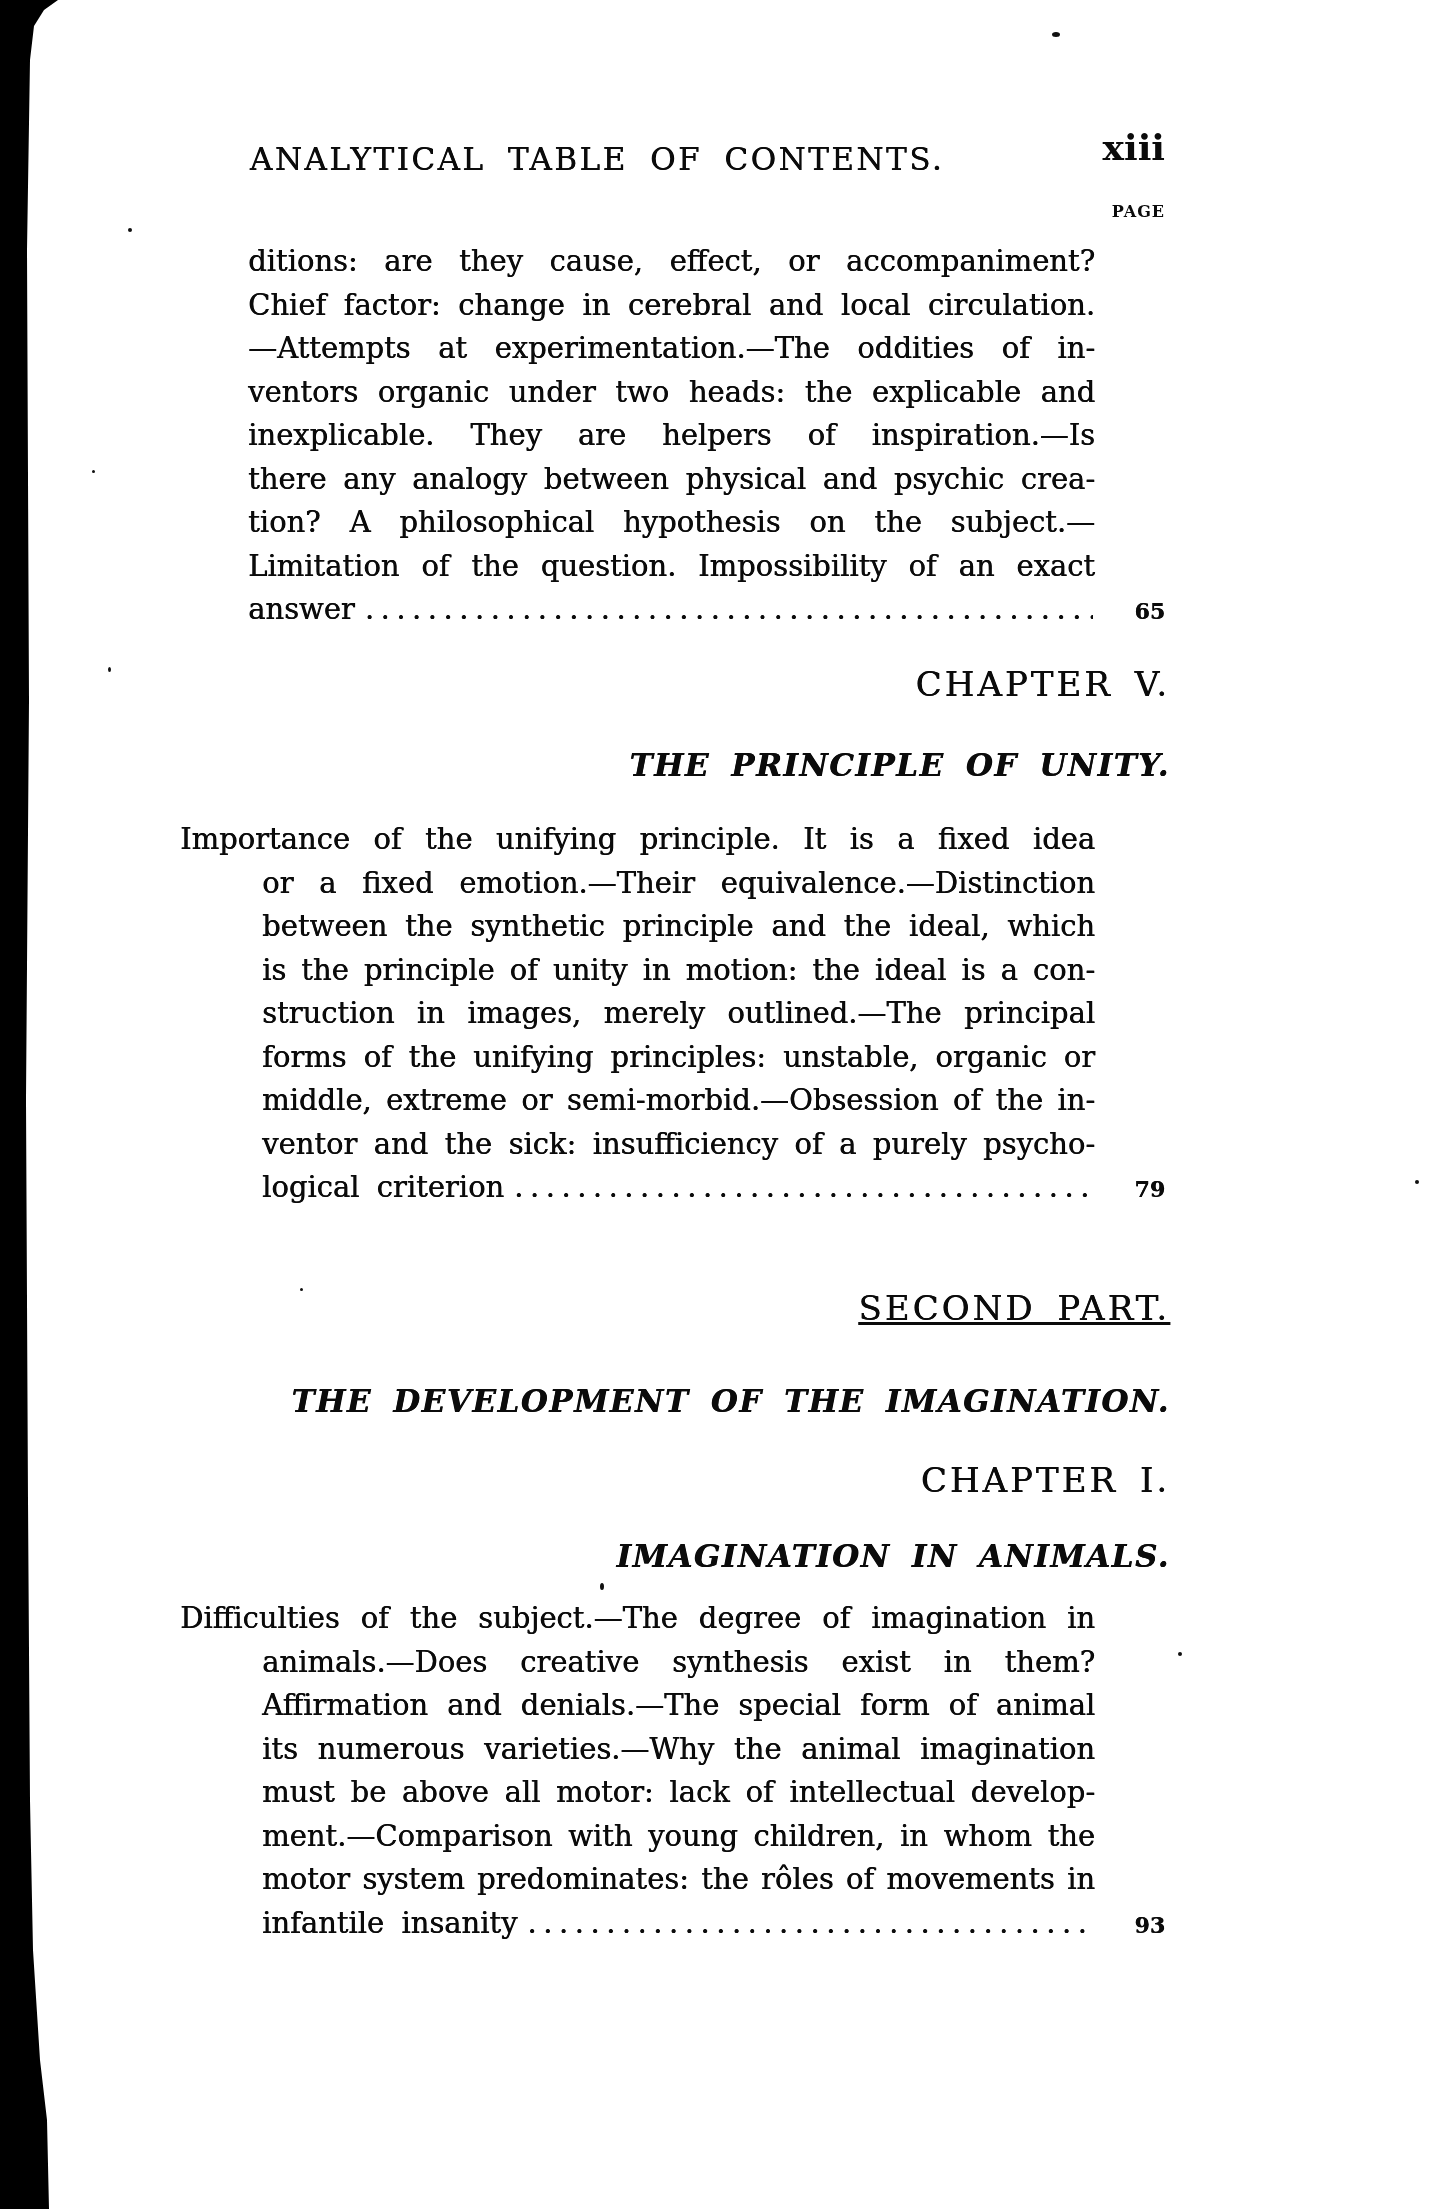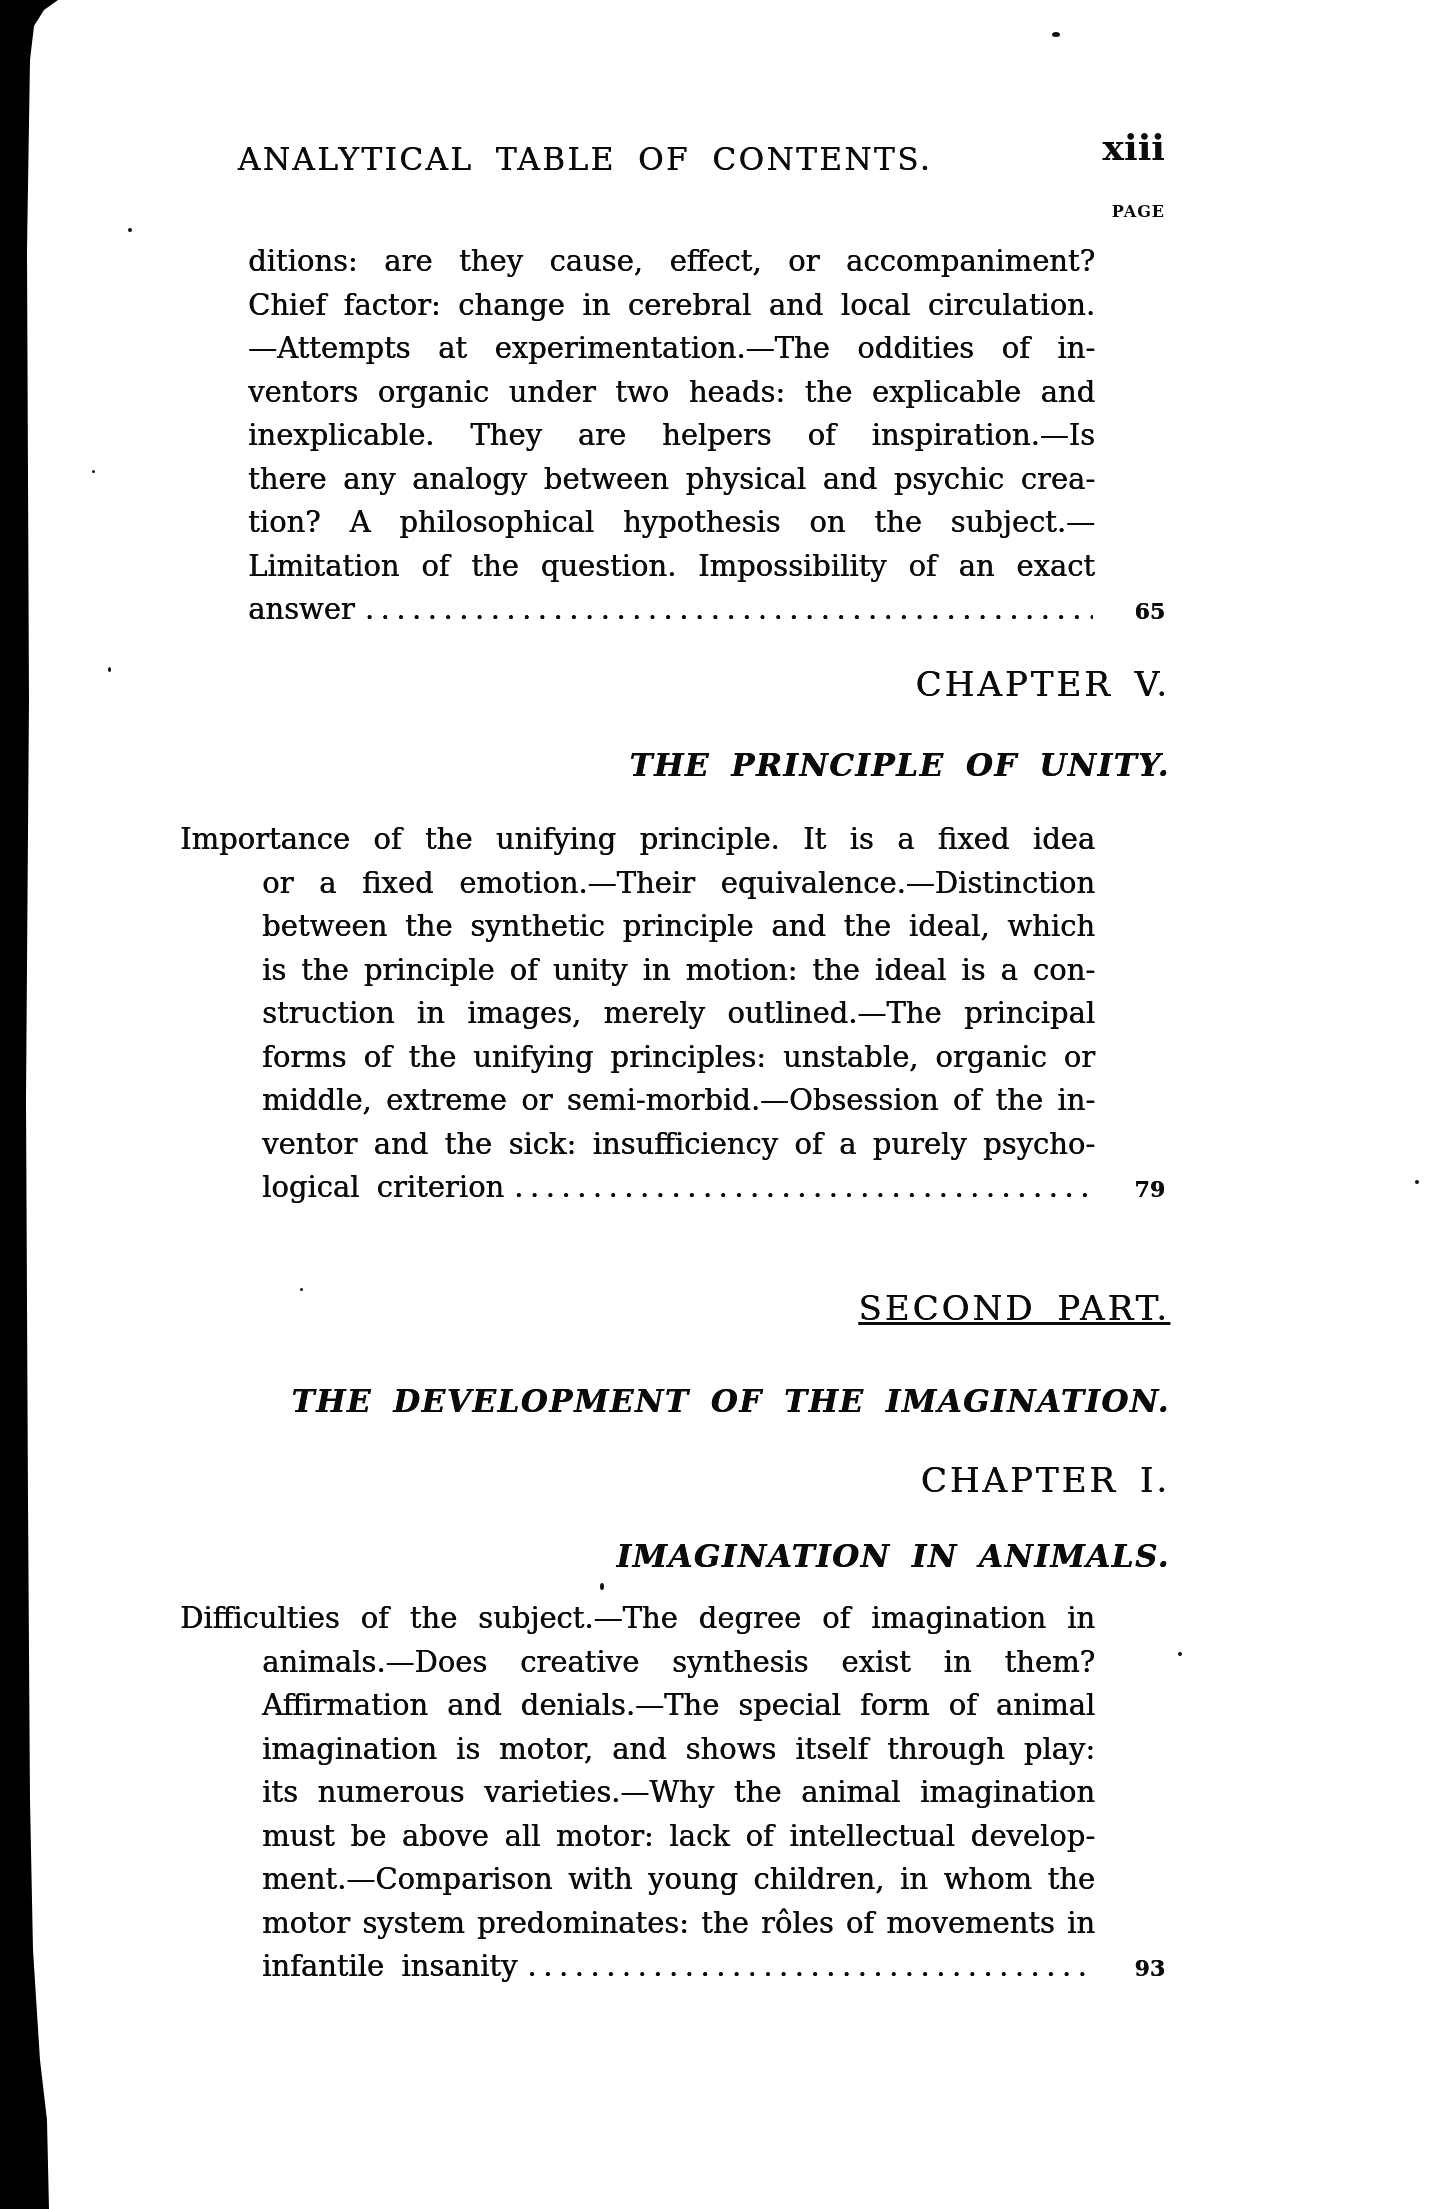--- a/index.html
+++ b/index.html
@@ -9,21 +9,21 @@
     font-family:"DejaVu Serif","Liberation Serif",serif;
   }
   
   .binding{
     position:absolute;left:0;top:0;width:60px;height:2209px;background:#000;
     clip-path:polygon(0 0,58px 0,44px 10px,34px 26px,30px 60px,27px 250px,29px 700px,26px 1100px,28px 1500px,30px 1800px,33px 1950px,40px 2060px,47px 2120px,49px 2209px,0 2209px);
   }
   .speck{position:absolute;background:#101010;border-radius:50%;}
 
   .page-title{
-    position:absolute;left:4px;top:142px;width:1162px;text-align:center;
+    position:absolute;left:16px;top:142px;width:1162px;text-align:center;
     font-size:31px;letter-spacing:2.5px;line-height:1.1;word-spacing:10px;
     text-shadow:0.4px 0 0 #000;
   }
   .folio{
     position:absolute;left:1000px;top:128px;width:165px;text-align:right;
     font-size:36px;line-height:1.1;font-weight:bold;
   }
   .col-label{
     position:absolute;left:1000px;top:202px;width:165px;text-align:right;
     font-size:16px;font-weight:bold;letter-spacing:1px;
@@ -103,21 +103,20 @@
 
 <div class="heading big" style="top:1290px;text-decoration:underline;">SECOND PART.</div>
 <div class="heading small" style="top:1384px;">THE DEVELOPMENT OF THE IMAGINATION.</div>
 <div class="heading big" style="top:1462px;">CHAPTER I.</div>
 <div class="heading small" style="top:1539px;">IMAGINATION IN ANIMALS.</div>
 
 <div class="entry" style="top:1597px;">
   <div class="line">Difficulties of the subject.—The degree of imagination in</div>
   <div class="line indent">animals.—Does creative synthesis exist in them?</div>
   <div class="line indent">Affirmation and denials.—The special form of animal</div>
-  <div class="line indent">imagination is motor, and shows itself through play:</div>
   <div class="line indent">its numerous varieties.—Why the animal imagination</div>
   <div class="line indent">must be above all motor: lack of intellectual develop-</div>
   <div class="line indent">ment.—Comparison with young children, in whom the</div>
   <div class="line indent">motor system predominates: the rôles of movements in</div>
   <div class="tail indent">
     <span class="txt">infantile insanity</span>
     <span class="dots">...........................................................</span>
     <span class="pagenum">93</span>
   </div>
 </div>

